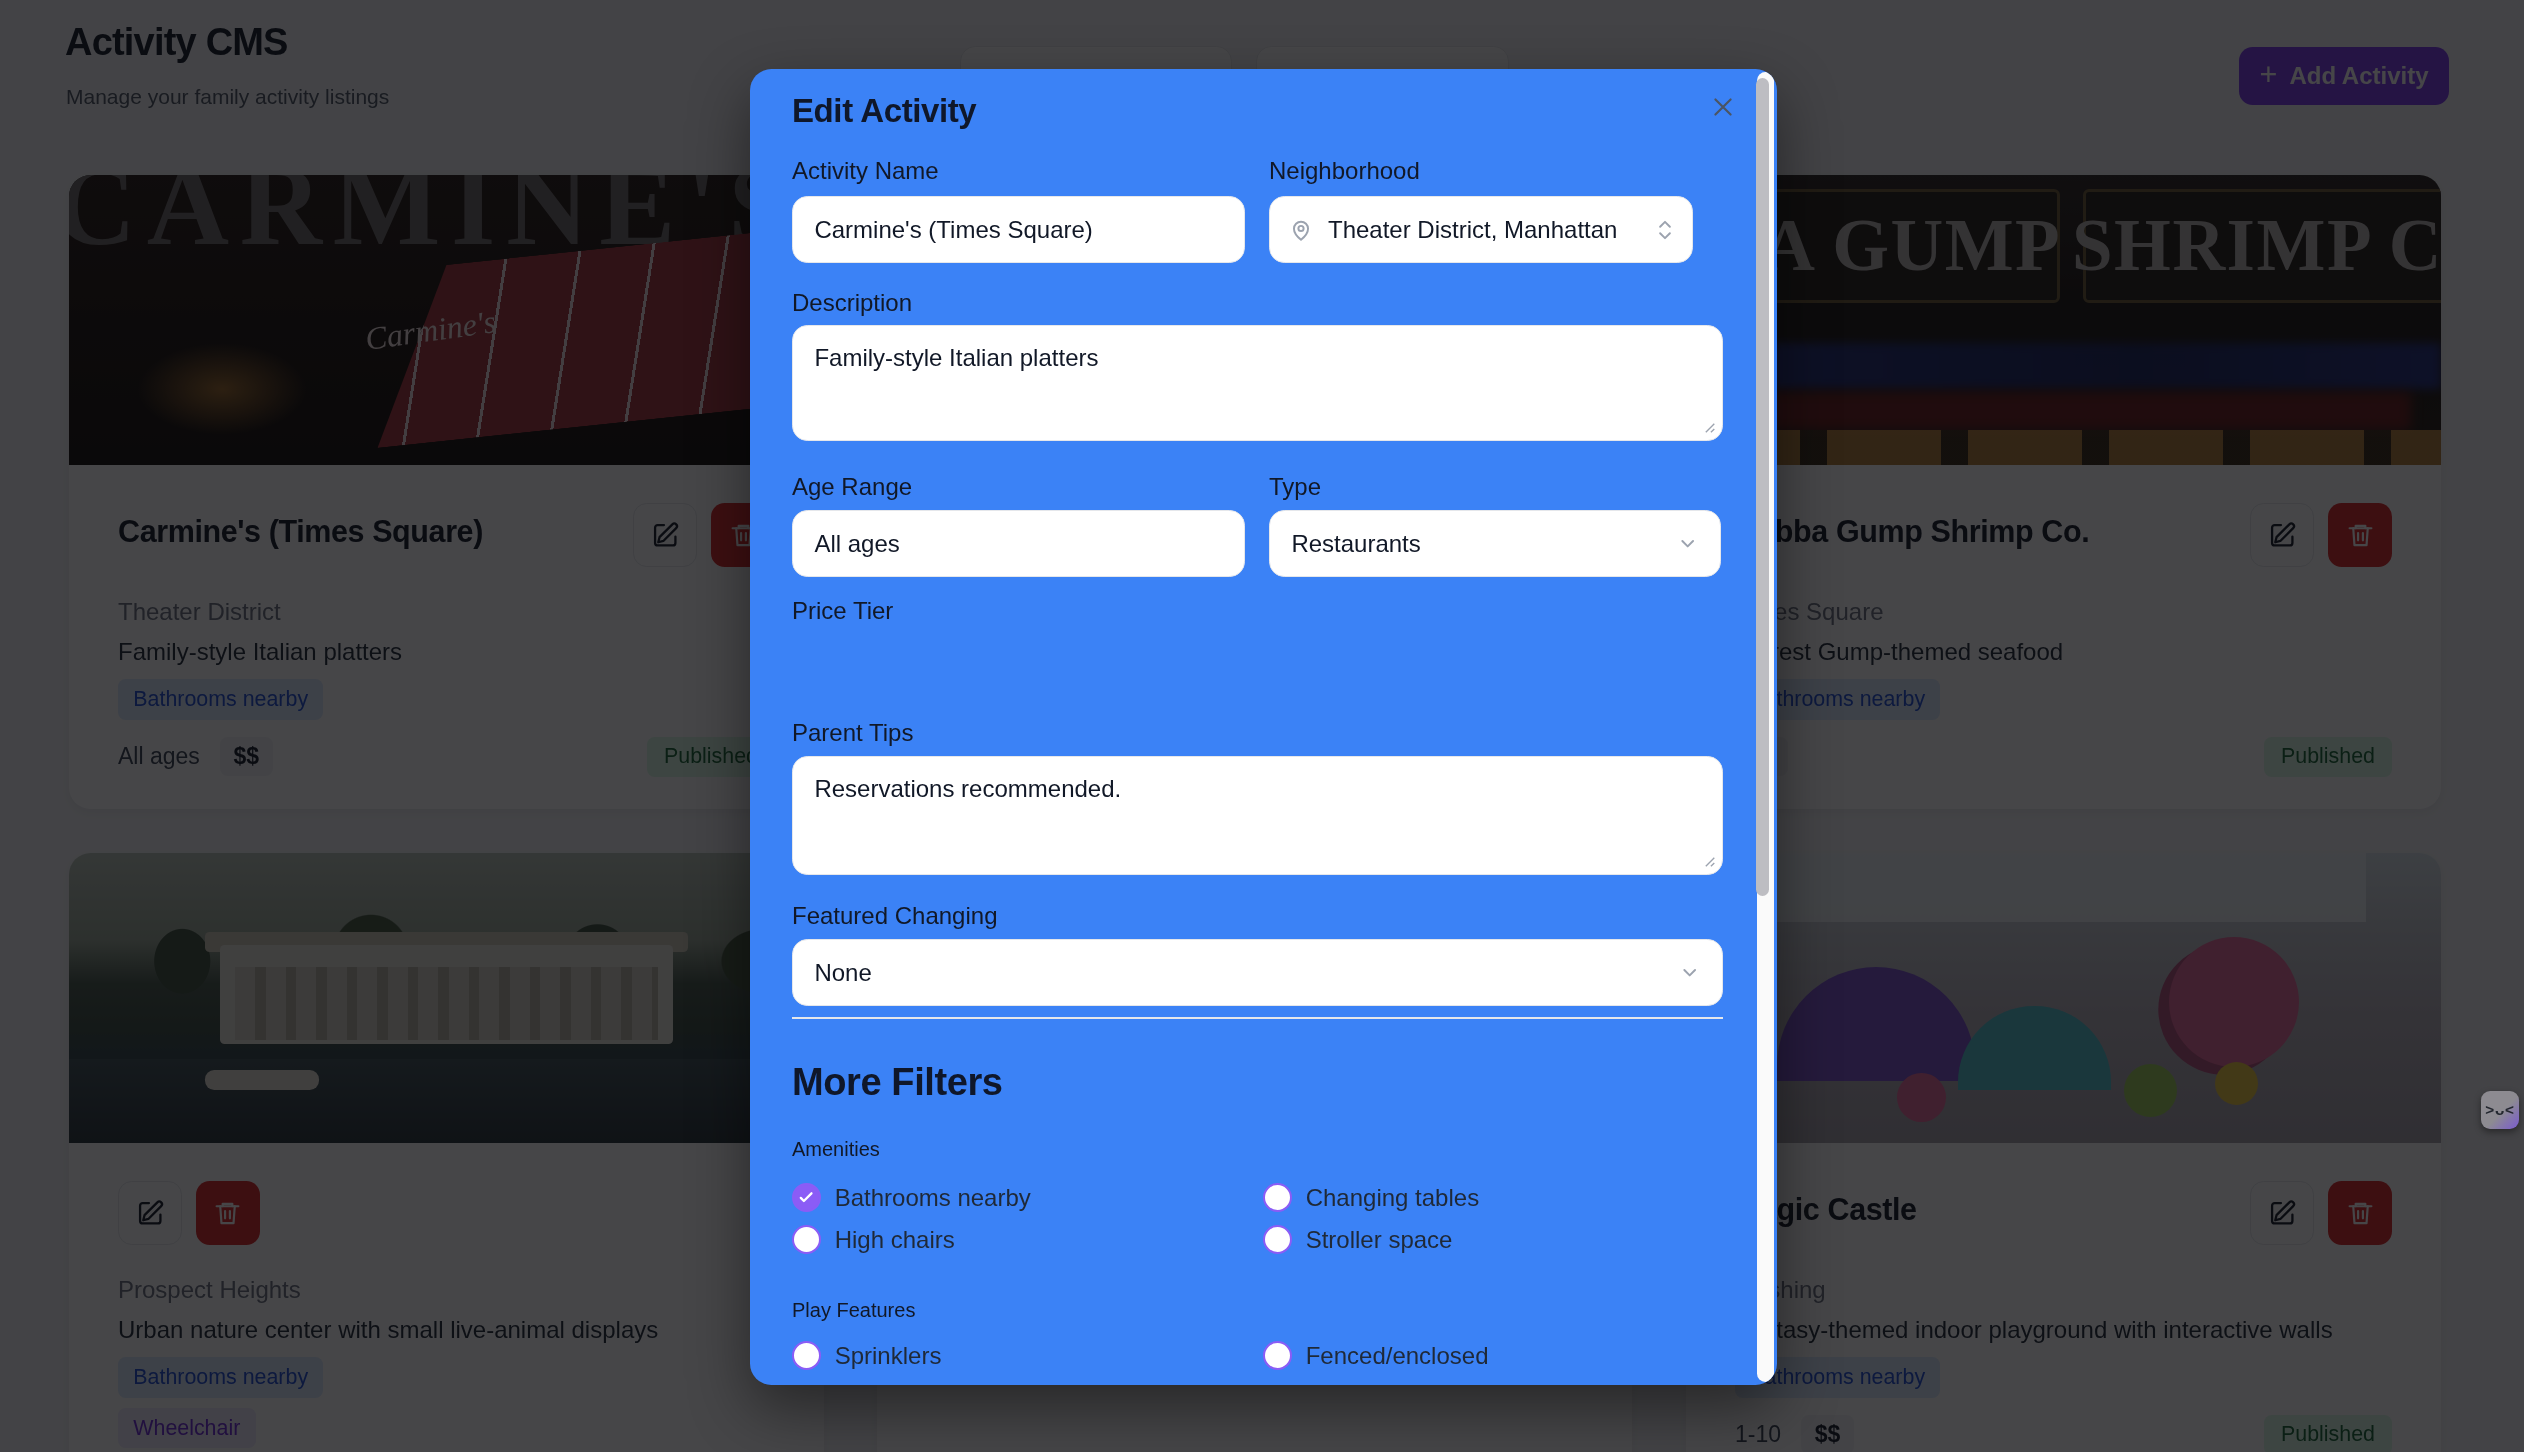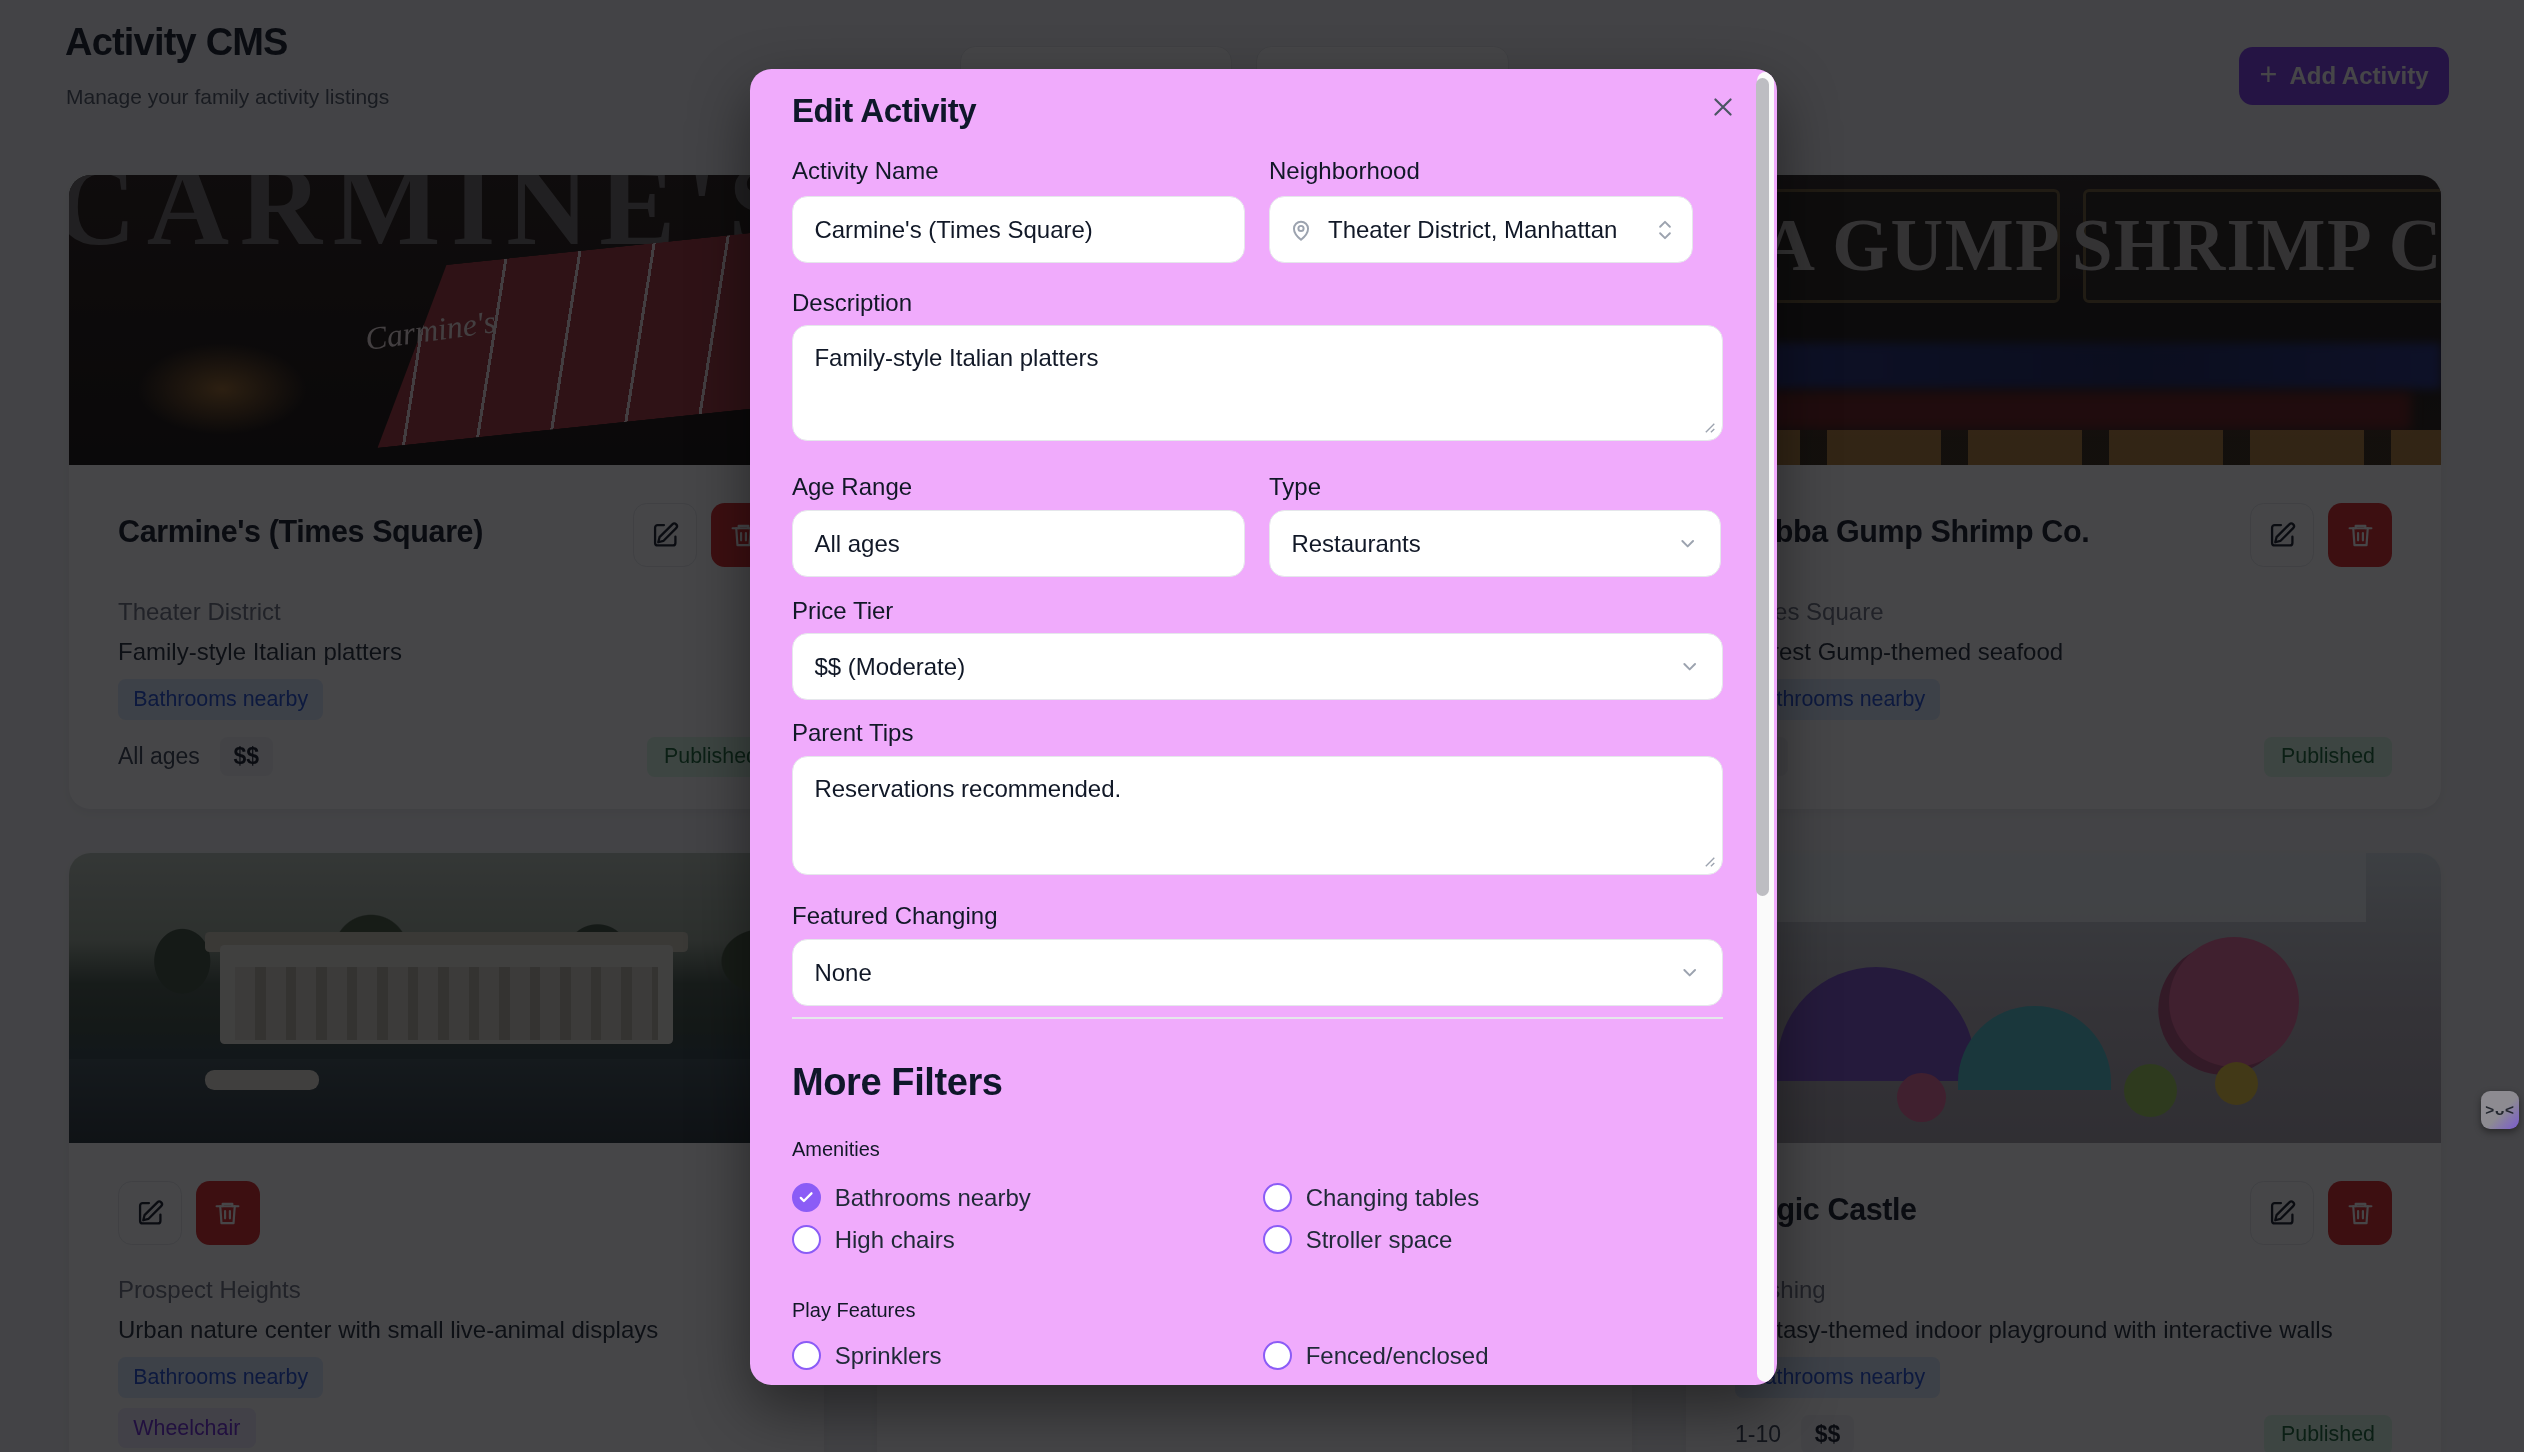--- a/index.html
+++ b/index.html
@@ -71,21 +71,21 @@
   .ph4 .winlight { position:absolute; left:10%; top:0; width:80%; height:69px; background:#eef4f7; opacity:.9; }
   .ph4 .disc { position:absolute; left:64%; top:84px; width:130px; height:130px; border-radius:50%; background:#e8679a; box-shadow:-10.7px 7.6px 0 #b44f7c; }
   .ph4 .arc  { position:absolute; left:12%; top:114px; width:198px; height:114px; border-radius:99px 99px 0 0; background:#7b4fd0; }
   .ph4 .arc2 { position:absolute; left:36%; top:153px; width:153px; height:84px; border-radius:76px 76px 0 0; background:#4fc3d0; }
   .ph4 .b1 { position:absolute; left:58%; bottom:26px; width:53px; height:53px; border-radius:50%; background:#9ed05a; }
   .ph4 .b2 { position:absolute; left:70%; bottom:38px; width:43px; height:43px; border-radius:50%; background:#f0c93f; }
   .ph4 .b3 { position:absolute; left:28%; bottom:21.4px; width:49px; height:49px; border-radius:50%; background:#e8679a; }
 
   
   .overlay { position:absolute; inset:0; background:rgba(8,8,11,0.75); }
-  .modal { position:absolute; left:750px; top:69px; width:1027px; height:1316px; background:#f0abfc; border-radius:21.4px;
+  .modal { position:absolute; left:750px; top:69px; width:1027px; height:1316px; background:#3b82f6; border-radius:21.4px;
            box-shadow:0 23px 61px rgba(0,0,0,.45); overflow:hidden; }
   .m-title { position:absolute; left:42px; top:23px; font-size:33px; font-weight:700; color:#0f172a; letter-spacing:-0.4px; }
   .m-close { position:absolute; left:954px; top:19px; width:37px; height:37px; display:flex; align-items:center; justify-content:center;
              color:#4b5563; cursor:pointer; background:none; border:none; }
   .f-label { position:absolute; font-size:24px; font-weight:500; color:#111827; }
   .f-input, .f-select, .f-area { position:absolute; border:1.5px solid #e5e7eb; border-radius:15.3px; background:#fff;
              font-size:24px; color:#111827; display:flex; align-items:center; padding:0 21.4px; }
   .f-input { height:67px; } .f-select { height:67px; justify-content:space-between; cursor:pointer; }
   .f-area  { align-items:flex-start; padding:18.3px 21.4px; }
   .f-area .resize { position:absolute; right:6.1px; bottom:6.1px; }
@@ -388,28 +388,20 @@
   <div class="f-select" style="left:519px; top:441px; width:452px;">
     <span>Restaurants</span>
     <span class="chev">
       <svg width="21.4" height="21.4" viewBox="0 0 24 24" fill="none" stroke="currentColor" stroke-width="2.2" stroke-linecap="round" stroke-linejoin="round">
           <path d="M6 9l6 6 6-6"></path>
         </svg>
     </span>
   </div>
 
   <div class="f-label" style="left:42px; top:528px;">Price Tier</div>
-  <div class="f-select" style="left:42px; top:564px; width:931px;">
-    <span>$$ (Moderate)</span>
-    <span class="chev">
-      <svg width="21.4" height="21.4" viewBox="0 0 24 24" fill="none" stroke="currentColor" stroke-width="2.2" stroke-linecap="round" stroke-linejoin="round">
-          <path d="M6 9l6 6 6-6"></path>
-        </svg>
-    </span>
-  </div>
 
   <div class="f-label" style="left:42px; top:650px;">Parent Tips</div>
   <div class="f-area" style="left:42px; top:687px; width:931px; height:119px;">
     <span>Reservations recommended.</span>
     <span class="resize">
       <svg width="17" height="17" viewBox="0 0 20 20" stroke="#9ca3af" stroke-width="1.6">
           <path d="M18 8L8 18M18 14l-4 4"></path>
         </svg>
     </span>
   </div>

